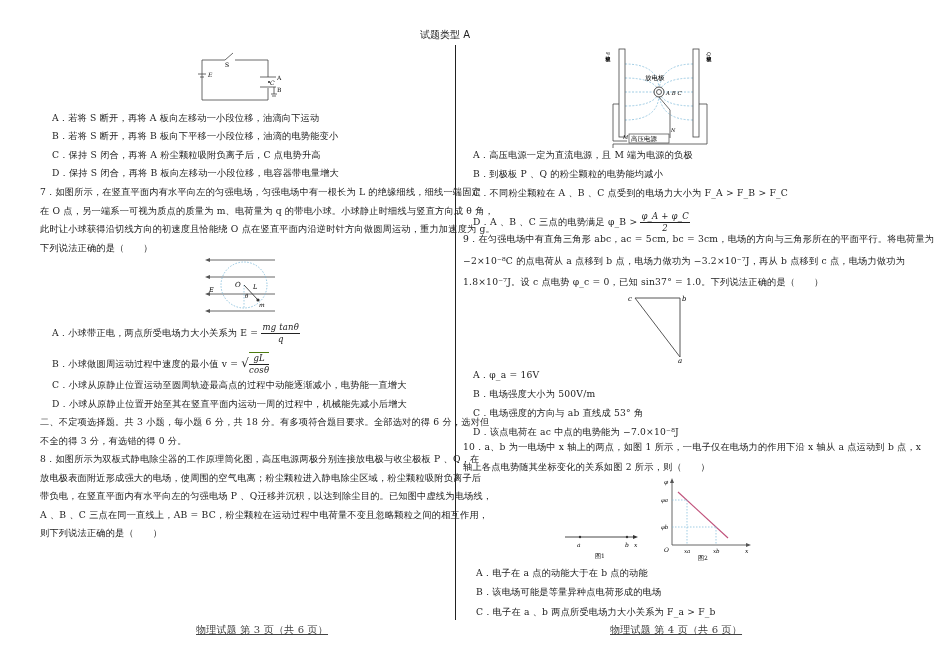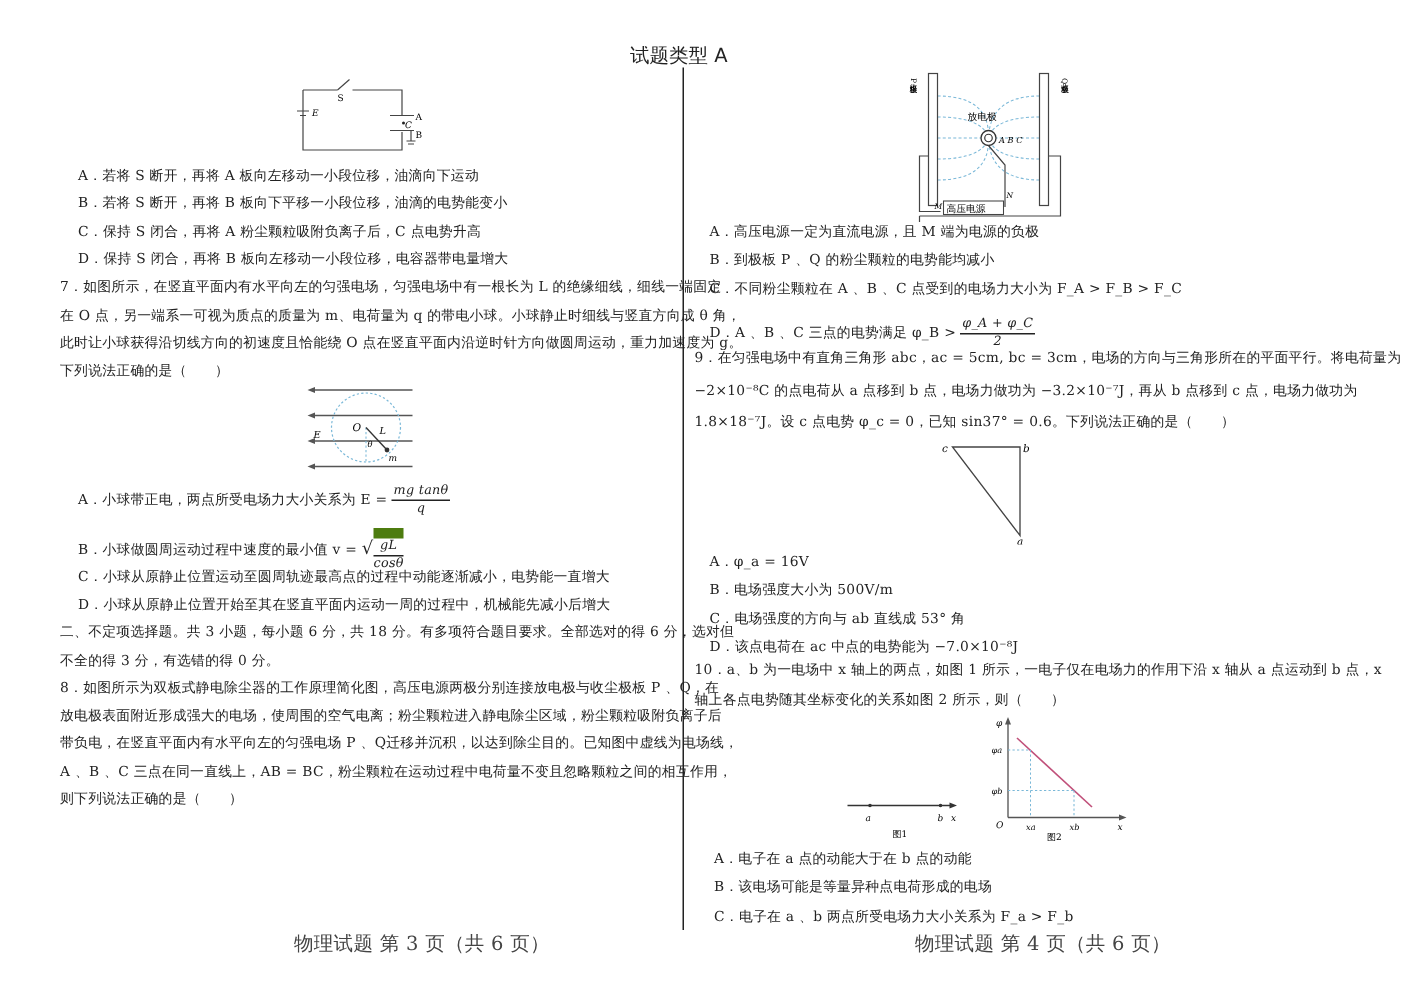--- a/index.html
+++ b/index.html
@@ -1,23 +1,23 @@
 <!DOCTYPE html>
 <html><head>
 <meta charset="utf-8">
 <style>
   html,body{margin:0;padding:0;background:#fff;}
   body{width:950px;height:672px;position:relative;overflow:hidden;
        font-family:"DejaVu Serif","Liberation Serif",serif;color:#222;}
   .abs{position:absolute;}
   .t{position:absolute;font-size:9.2px;line-height:12px;white-space:nowrap;letter-spacing:0.2px;}
   .bold{font-weight:normal;}
-  .header{left:420px;top:28px;font-size:13px;font-family:"DejaVu Sans","Liberation Sans",sans-serif;}
+  .header{left:420px;top:28px;font-size:10px;font-family:"DejaVu Sans","Liberation Sans",sans-serif;}
   .divider{left:455px;top:45px;width:1px;height:575px;background:#222;}
-  .footer{font-size:13px;color:#444;}
+  .footer{font-size:10px;color:#444;text-decoration:underline;}
   .it{font-style:italic;}
   .frac{display:inline-block;vertical-align:middle;text-align:center;font-size:8.5px;line-height:11px;}
   .frac .num{border-bottom:1px solid #222;padding:0 1px;text-align:center;}
   svg text{font-family:"DejaVu Serif","Liberation Serif",serif;}
 </style>
 </head>
 <body>
 
 <div class="abs header">试题类型 A</div>
 <div class="abs divider"></div>
@@ -77,21 +77,21 @@
   <text x="45" y="46" font-size="5.5" font-style="italic">θ</text>
   <text x="59" y="55" font-size="6" font-style="italic">m</text>
 </svg>
 
 <div class="t" style="left:52px;top:322px">
   <span>A．小球带正电，两点所受电场力大小关系为 E =</span>
   <span class="frac it"><div class="num">mg tanθ</div><div>q</div></span>
 </div>
 <div class="t" style="left:52px;top:352px">
   <span>B．小球做圆周运动过程中速度的最小值 v =</span>
-  <span style="font-size:12px">√</span><span class="frac it" style="border-top:7px solid #4d7c0f"><div class="num">gL</div><div>cosθ</div></span>
+  <span style="font-size:12px">√</span><span class="frac it" style="border-top:1px solid #4d7c0f"><div class="num">gL</div><div>cosθ</div></span>
 </div>
 <div class="t" style="left:52px;top:379px">C．小球从原静止位置运动至圆周轨迹最高点的过程中动能逐渐减小，电势能一直增大</div>
 <div class="t" style="left:52px;top:398px">D．小球从原静止位置开始至其在竖直平面内运动一周的过程中，机械能先减小后增大</div>
 
 <div class="t bold" style="left:40px;top:416px">二、不定项选择题。共 3 小题，每小题 6 分，共 18 分。有多项符合题目要求。全部选对的得 6 分，选对但</div>
 <div class="t bold" style="left:40px;top:435px">不全的得 3 分，有选错的得 0 分。</div>
 
 <div class="t" style="left:40px;top:453px">8．如图所示为双板式静电除尘器的工作原理简化图，高压电源两极分别连接放电极与收尘极板 P 、Q，在</div>
 <div class="t" style="left:40px;top:472px">放电极表面附近形成强大的电场，使周围的空气电离；粉尘颗粒进入静电除尘区域，粉尘颗粒吸附负离子后</div>
 <div class="t" style="left:40px;top:490px">带负电，在竖直平面内有水平向左的匀强电场 P 、Q迁移并沉积，以达到除尘目的。已知图中虚线为电场线，</div>
@@ -138,21 +138,21 @@
 <div class="t" style="left:473px;top:149px">A．高压电源一定为直流电源，且 M 端为电源的负极</div>
 <div class="t" style="left:473px;top:168px">B．到极板 P 、Q 的粉尘颗粒的电势能均减小</div>
 <div class="t" style="left:473px;top:187px">C．不同粉尘颗粒在 A 、B 、C 点受到的电场力大小为 F_A &gt; F_B &gt; F_C</div>
 <div class="t" style="left:473px;top:211px">
   <span>D．A 、B 、C 三点的电势满足 φ_B &gt;</span>
   <span class="frac it"><div class="num">φ_A + φ_C</div><div>2</div></span>
 </div>
 
 <div class="t" style="left:463px;top:233px">9．在匀强电场中有直角三角形 abc，ac = 5cm, bc = 3cm，电场的方向与三角形所在的平面平行。将电荷量为</div>
 <div class="t" style="left:463px;top:255px">−2×10⁻⁸C 的点电荷从 a 点移到 b 点，电场力做功为 −3.2×10⁻⁷J，再从 b 点移到 c 点，电场力做功为</div>
-<div class="t" style="left:463px;top:276px">1.8×18⁻⁷J。设 c 点电势 φ_c = 0，已知 sin37° = 0.6。下列说法正确的是（　　）</div>
+<div class="t" style="left:463px;top:276px">1.8×10⁻⁷J。设 c 点电势 φ_c = 0，已知 sin37° = 1.0。下列说法正确的是（　　）</div>
 
 <svg class="abs" style="left:625px;top:293px" width="65" height="70">
   <polygon points="10,5 55,5 55,64" fill="none" stroke="#444" stroke-width="0.9"></polygon>
   <text x="3" y="8" font-size="7" font-style="italic">c</text>
   <text x="57" y="8" font-size="7" font-style="italic">b</text>
   <text x="53" y="70" font-size="7" font-style="italic">a</text>
 </svg>
 
 <div class="t" style="left:473px;top:369px">A．φ_a = 16V</div>
 <div class="t" style="left:473px;top:388px">B．电场强度大小为 500V/m</div>

